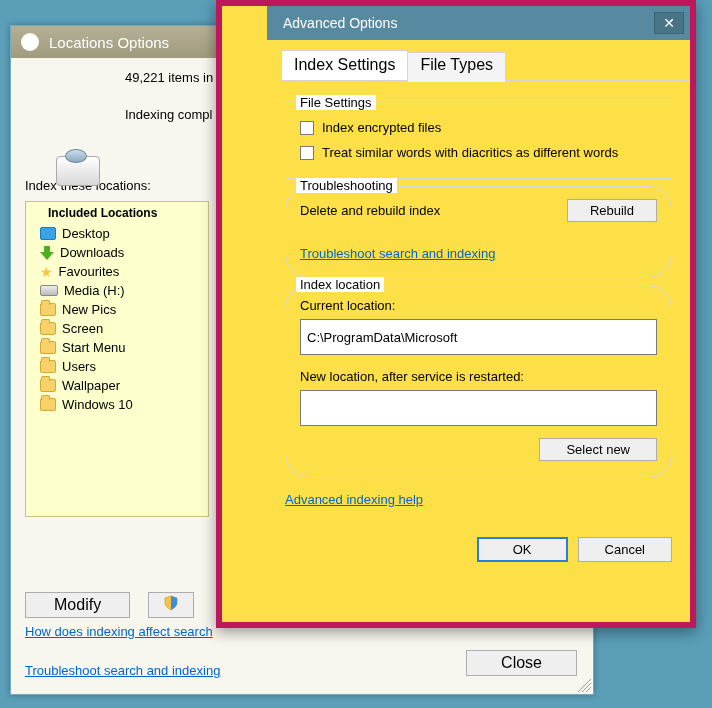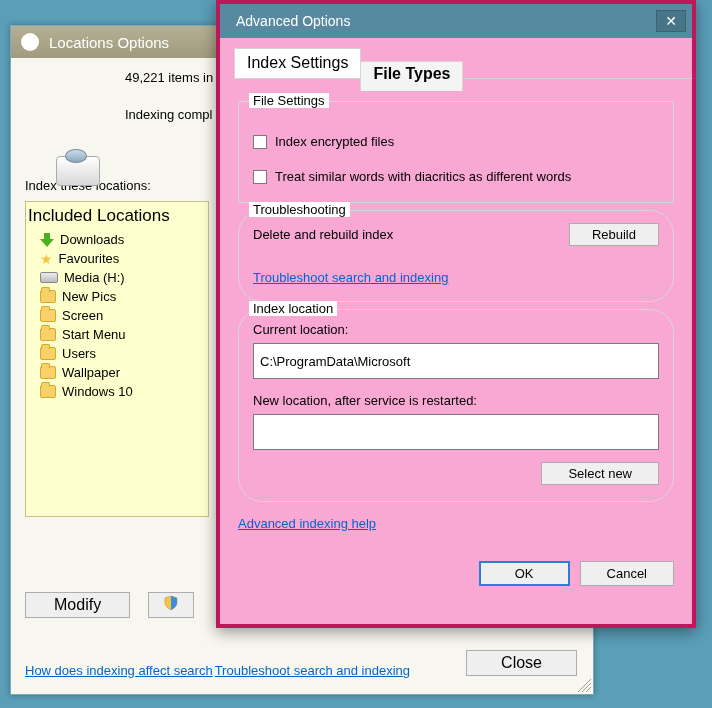--- a/index.html
+++ b/index.html
@@ -21,57 +21,57 @@
 .drive-icon {
   position: absolute; left: 45px; top: 98px; width: 44px; height: 30px;
   background: linear-gradient(#fff,#d8d8d8); border:1px solid #aaa; border-radius:4px;
 }
 .drive-icon:before { content:""; position:absolute; top:-8px; left:8px; width:20px; height:12px; border-radius:50%; background:linear-gradient(#cde,#8ab); border:1px solid #789; }
 .idx-label { margin-top: 56px; font-size: 13px; }
 .loc-box {
   margin-top: 8px; width: 184px; height: 316px; background: #fdffcc;
   border: 1px solid #c9c184; font-size: 13px;
 }
-.loc-head { padding: 4px 2px; font-size: 17px; }
+.loc-head { padding: 4px 22px; font-size: 12px; font-weight: bold; }
 .loc-item { display:flex; align-items:center; gap:6px; padding: 2px 6px 2px 14px; }
 .folder-icon { width:16px; height:13px; background:#f8d16a; border:1px solid #d6a92f; border-radius:2px; position:relative; display:inline-block; }
 .folder-icon:before { content:""; position:absolute; top:-4px; left:0; width:7px; height:4px; background:#f8d16a; border:1px solid #d6a92f; border-bottom:none; border-radius:2px 2px 0 0; }
 .desk-icon { width:16px; height:13px; background:#3aa3e8; border:1px solid #1a7bbf; border-radius:2px; display:inline-block; }
 .dl-icon { width:14px; height:14px; display:inline-block; position:relative; }
 .dl-icon:before { content:""; position:absolute; left:4px; top:0; width:6px; height:8px; background:#4caf1e; }
 .dl-icon:after { content:""; position:absolute; left:0; top:6px; border-left:7px solid transparent; border-right:7px solid transparent; border-top:8px solid #4caf1e; }
 .star-icon { color:#f4c542; font-size:14px; line-height:1; }
 .media-icon { width:18px; height:11px; background:linear-gradient(#eee,#bbb); border:1px solid #888; border-radius:2px; display:inline-block; }
 .idx-btns { position:absolute; left:14px; bottom:76px; display:flex; gap:18px; }
 .btn { height:26px; padding:0 28px; background:#efefef; border:1px solid #adadad; font-size:16px; cursor:pointer; }
 .shield { width:16px; height:16px; display:inline-block; }
 .link { color:#0066cc; font-size:13px; text-decoration:underline; cursor:pointer; display:inline-block; }
-.idx-links { position:absolute; left:14px; bottom:16px; display:flex; flex-direction:row; gap:2px; }
+.idx-links { position:absolute; left:14px; bottom:16px; display:flex; flex-direction:column; gap:24px; }
 .close-row { position:absolute; right:16px; bottom:18px; }
 .resize-grip { position:absolute; right:2px; bottom:2px; width:14px; height:14px; background:
   linear-gradient(135deg, transparent 50%, #999 50% 55%, transparent 55% 65%, #999 65% 70%, transparent 70% 80%, #999 80% 85%, transparent 85%); }
 
 
 .win-adv {
   position: absolute; left: 216px; top: 0; width: 480px; height: 628px;
-  background: #f9a8d4; border: 4px solid #be185d; box-shadow: 0 4px 14px rgba(0,0,0,.4);
+  background: #fde047; border: 6px solid #be185d; box-shadow: 0 4px 14px rgba(0,0,0,.4); padding-left: 45px;
 }
 .titlebar-adv {
   height: 34px; background: #578aa0; color:#fff; display:flex; align-items:center;
   padding: 0 6px 0 16px; font-size: 14px; justify-content:space-between;
 }
 .closebtn { width:30px; height:22px; background:#477486; color:#fff; display:flex; align-items:center; justify-content:center; cursor:pointer; font-size:14px; border:1px solid #3a6373; }
 .tabs { display:flex; margin: 10px 0 0 14px; border-bottom:1px solid #d4d4d4; font-size:16px; }
 .tab { padding:5px 12px 6px; border:1px solid #d4d4d4; border-bottom:none; background:#fff; margin-right:-1px; cursor:pointer; position:relative; }
 .tab.active { background:#fff; z-index:2; }
-.tab.inactive { background:#f4f4f4; top:13px; padding-top:3px;font-weight:bold; }
+.tab.inactive { background:#f4f4f4; top:2px; padding-top:3px; }
 .adv-body { padding: 8px 18px 12px 18px; font-size:13px; }
 .fieldset { border:1px solid #d8d8d8; padding:12px 14px 16px; margin-top:14px; position:relative; }
 .fieldset .legend { position:absolute; top:-9px; left:10px; background:#fff; padding:0 4px; font-size:13px; }
-.chk-row { display:flex; align-items:center; gap:8px; margin:20px 0 10px; }
+.chk-row { display:flex; align-items:center; gap:8px; margin:4px 0 10px; }
 .chk { width:14px; height:14px; border:1px solid #7a7a7a; background:#fff; cursor:pointer; }
 .ts-row { display:flex; justify-content:space-between; align-items:center; }
 .btn-sm { padding: 3px 22px; background:#efefef; border:1px solid #adadad; font-size:13px; cursor:pointer; }
 .textfield { width:100%; height:36px; border:1px solid #7a7a7a; padding:2px 6px; font-size:13px; background:#fff; }
 .textfield.ro { color:#000; }
 .loc-btn-row { display:flex; justify-content:flex-end; margin-top:12px; }
 .adv-footer { padding: 10px 18px; display:flex; justify-content:flex-end; gap:10px; margin-top:8px; }
 .btn-primary { border:2px solid #297fd5; }
 .spacer-small { height:6px; }
 .mtop { margin-top:7px;border-radius:24px; }
@@ -88,20 +88,24 @@
     <div class="idx-info">
       <div>49,221 items in</div>
       <div class="row2">Indexing compl</div>
     </div>
     <div class="drive-icon"></div>
     <div class="idx-label">Index these locations:</div>
     <div class="loc-box">
       <div class="loc-head">Included Locations</div>
       <div id="loc-list">
           <div class="loc-item">
+            <span class="desk-icon"></span>
+            <span>Desktop</span>
+          </div>
+          <div class="loc-item">
             <span class="dl-icon"></span>
             <span>Downloads</span>
           </div>
           <div class="loc-item">
             <span class="star-icon">★</span>
             <span>Favourites</span>
           </div>
           <div class="loc-item">
             <span class="media-icon"></span>
             <span>Media (H:)</span>

